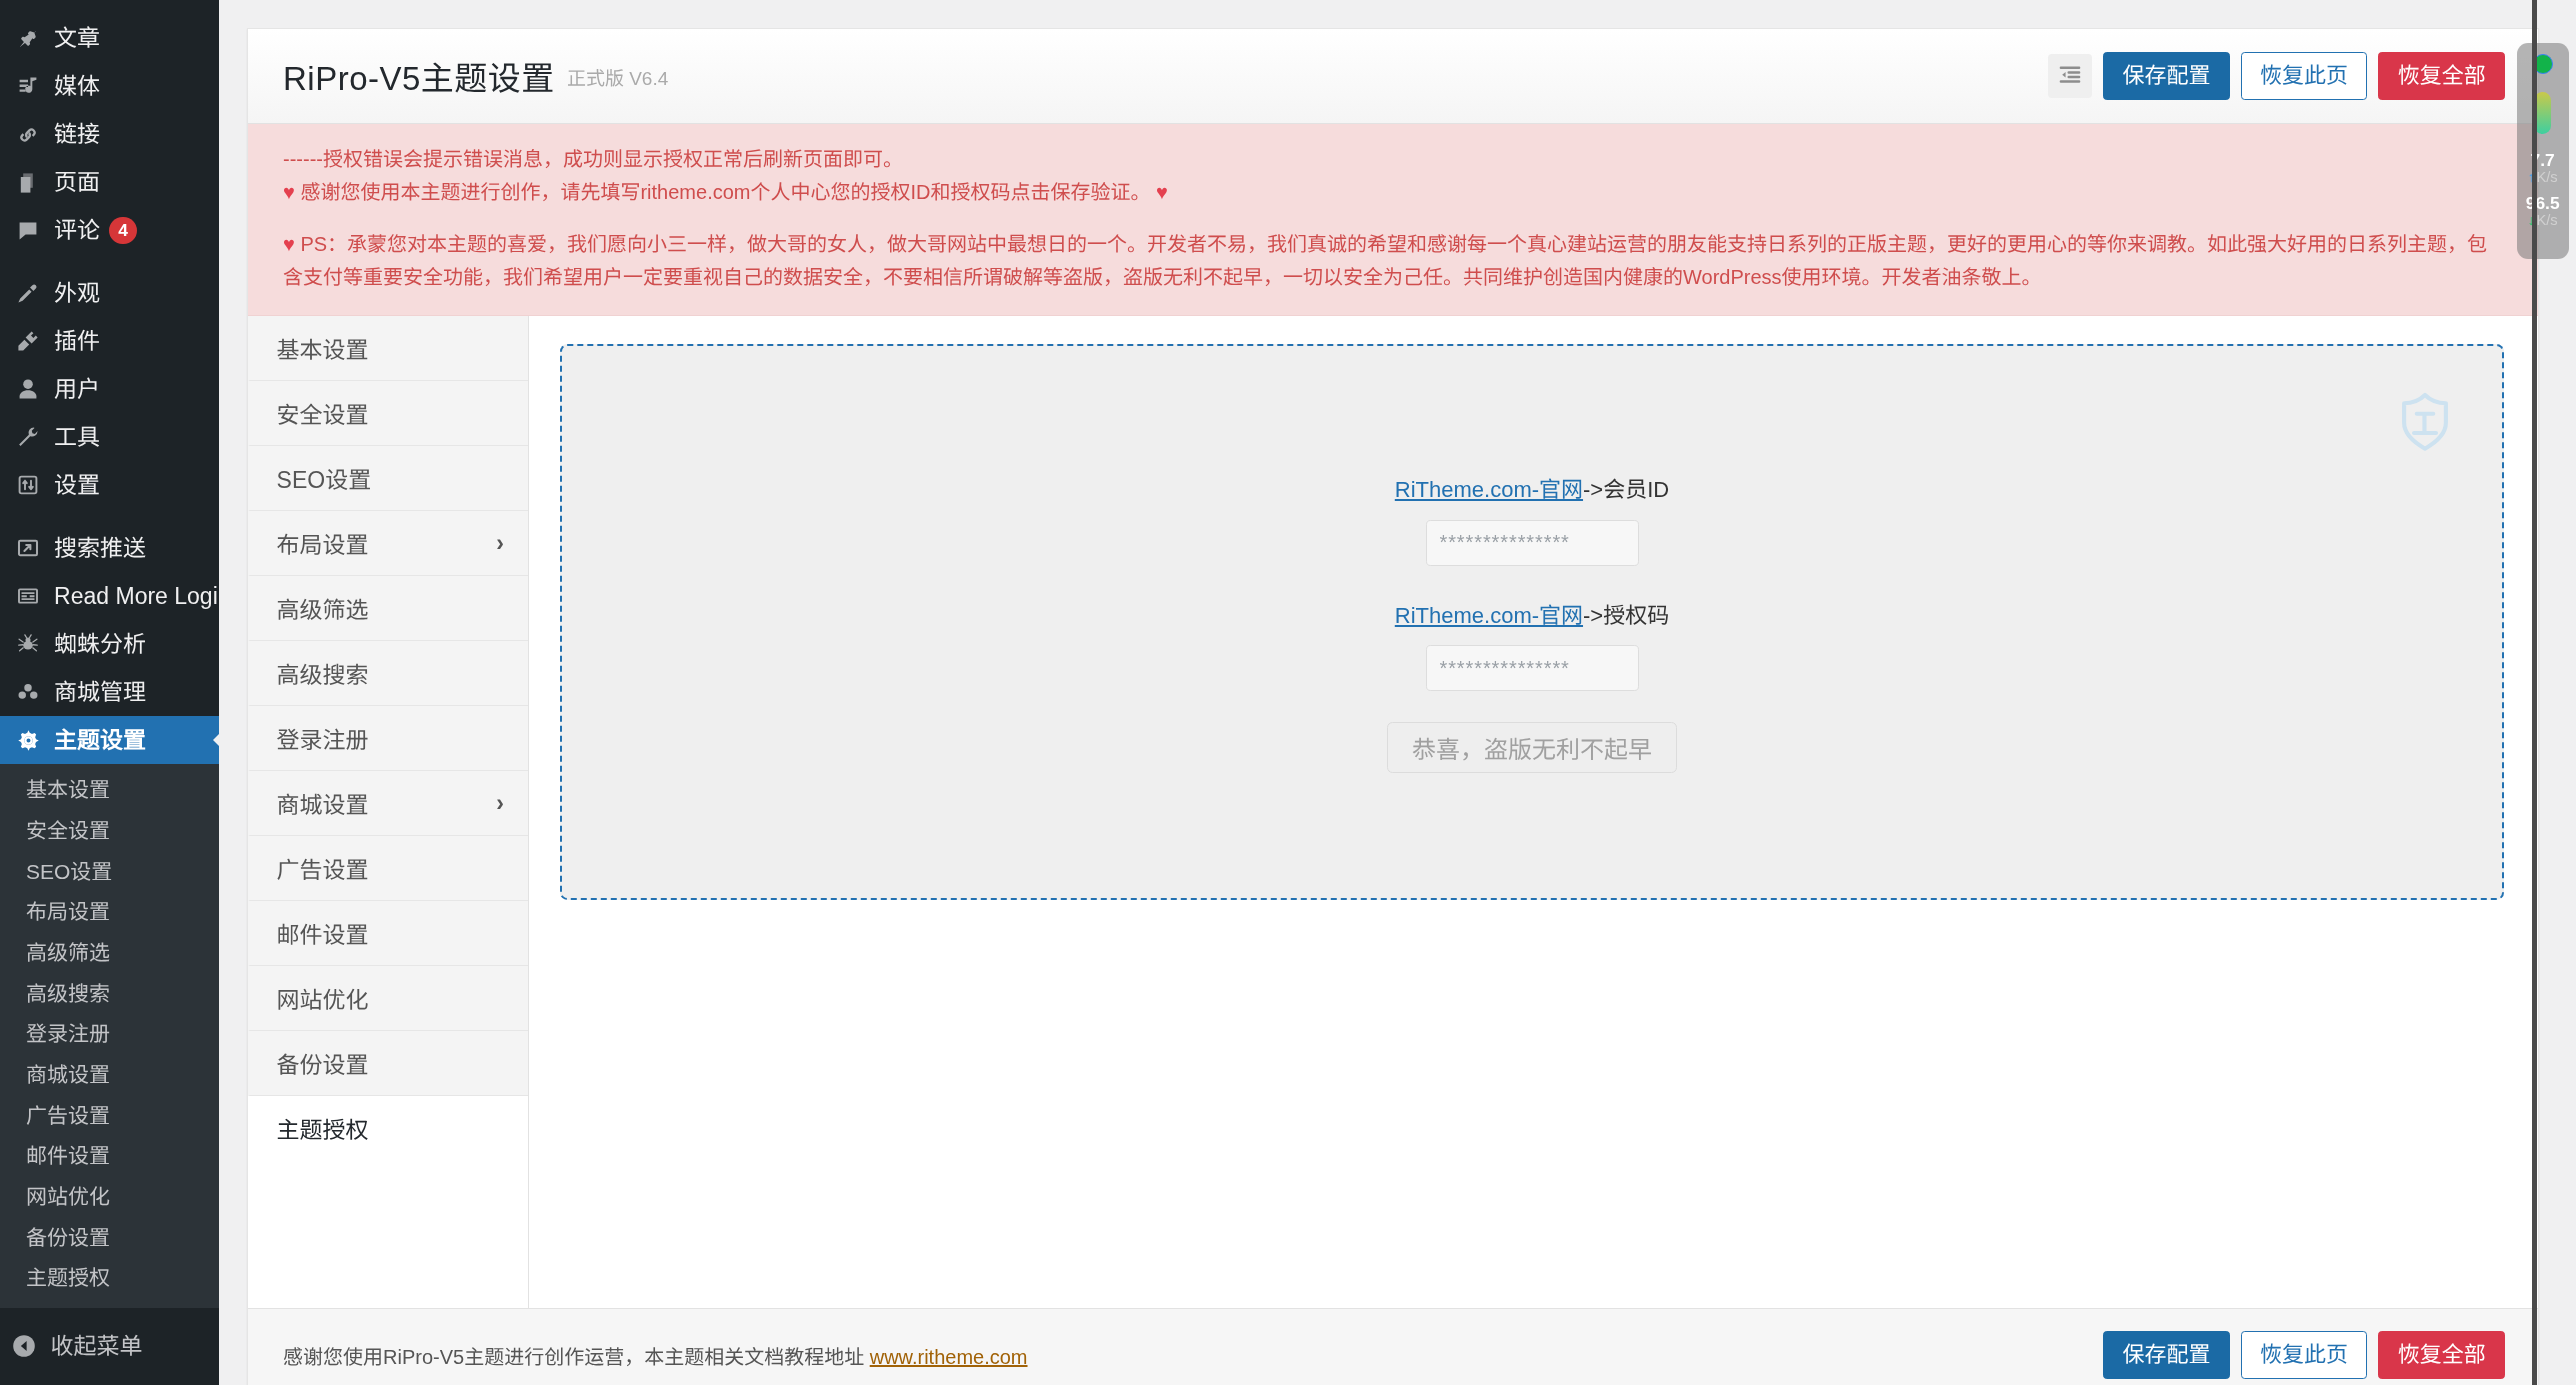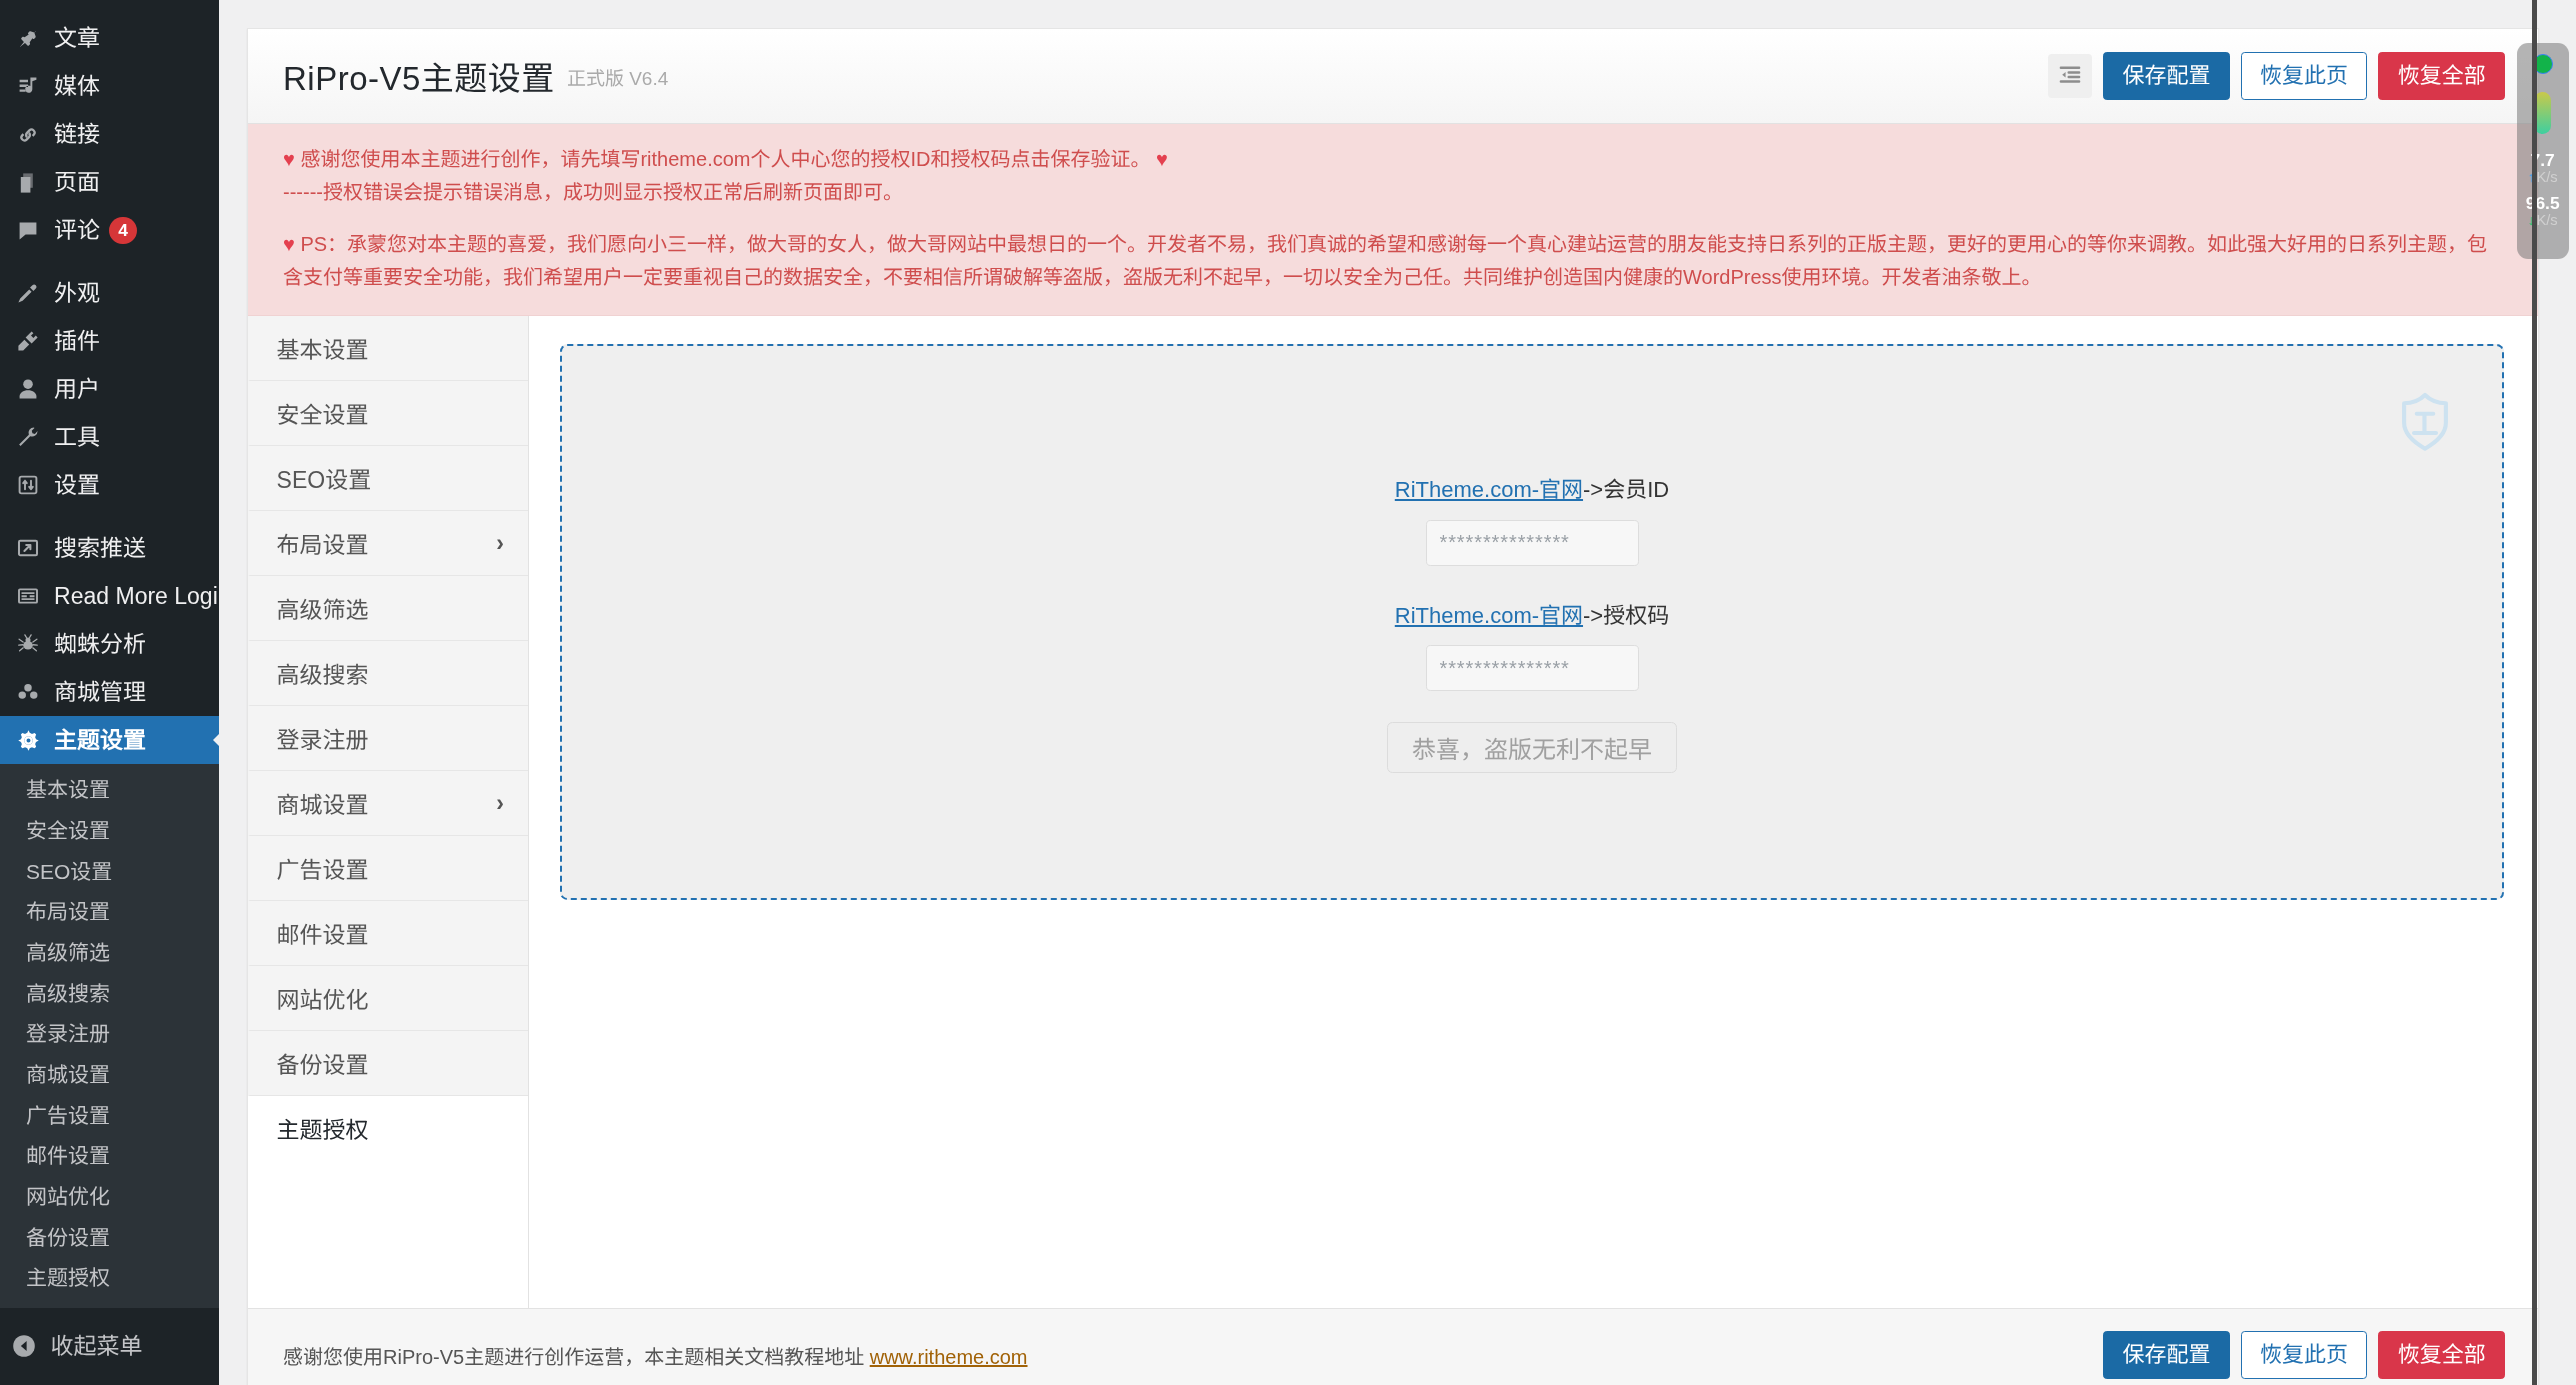--- a/index.html
+++ b/index.html
@@ -528,26 +528,26 @@
             </svg>
           </span>
         </button>
         <button class="btn btn-primary">保存配置</button>
         <button class="btn btn-outline">恢复此页</button>
         <button class="btn btn-danger">恢复全部</button>
       </div>
     </div>
 
     <div id="alert">
+      <p>------授权错误会提示错误消息，成功则显示授权正常后刷新页面即可。</p>
       <p>
         <span class="heart">♥</span>
         <span>感谢您使用本主题进行创作，请先填写ritheme.com个人中心您的授权ID和授权码点击保存验证。</span>
         <span class="heart">♥</span>
       </p>
-      <p>------授权错误会提示错误消息，成功则显示授权正常后刷新页面即可。</p>
       <div class="gap"></div>
       <p>
         <span class="heart">♥</span>
         <span>PS：承蒙您对本主题的喜爱，我们愿向小三一样，做大哥的女人，做大哥网站中最想日的一个。开发者不易，我们真诚的希望和感谢每一个真心建站运营的朋友能支持日系列的正版主题，更好的更用心的等你来调教。如此强大好用的日系列主题，包含支付等重要安全功能，我们希望用户一定要重视自己的数据安全，不要相信所谓破解等盗版，盗版无利不起早，一切以安全为己任。共同维护创造国内健康的WordPress使用环境。开发者油条敬上。</span>
       </p>
     </div>
 
     <div id="panel-body">
 
       <div id="section-nav">

